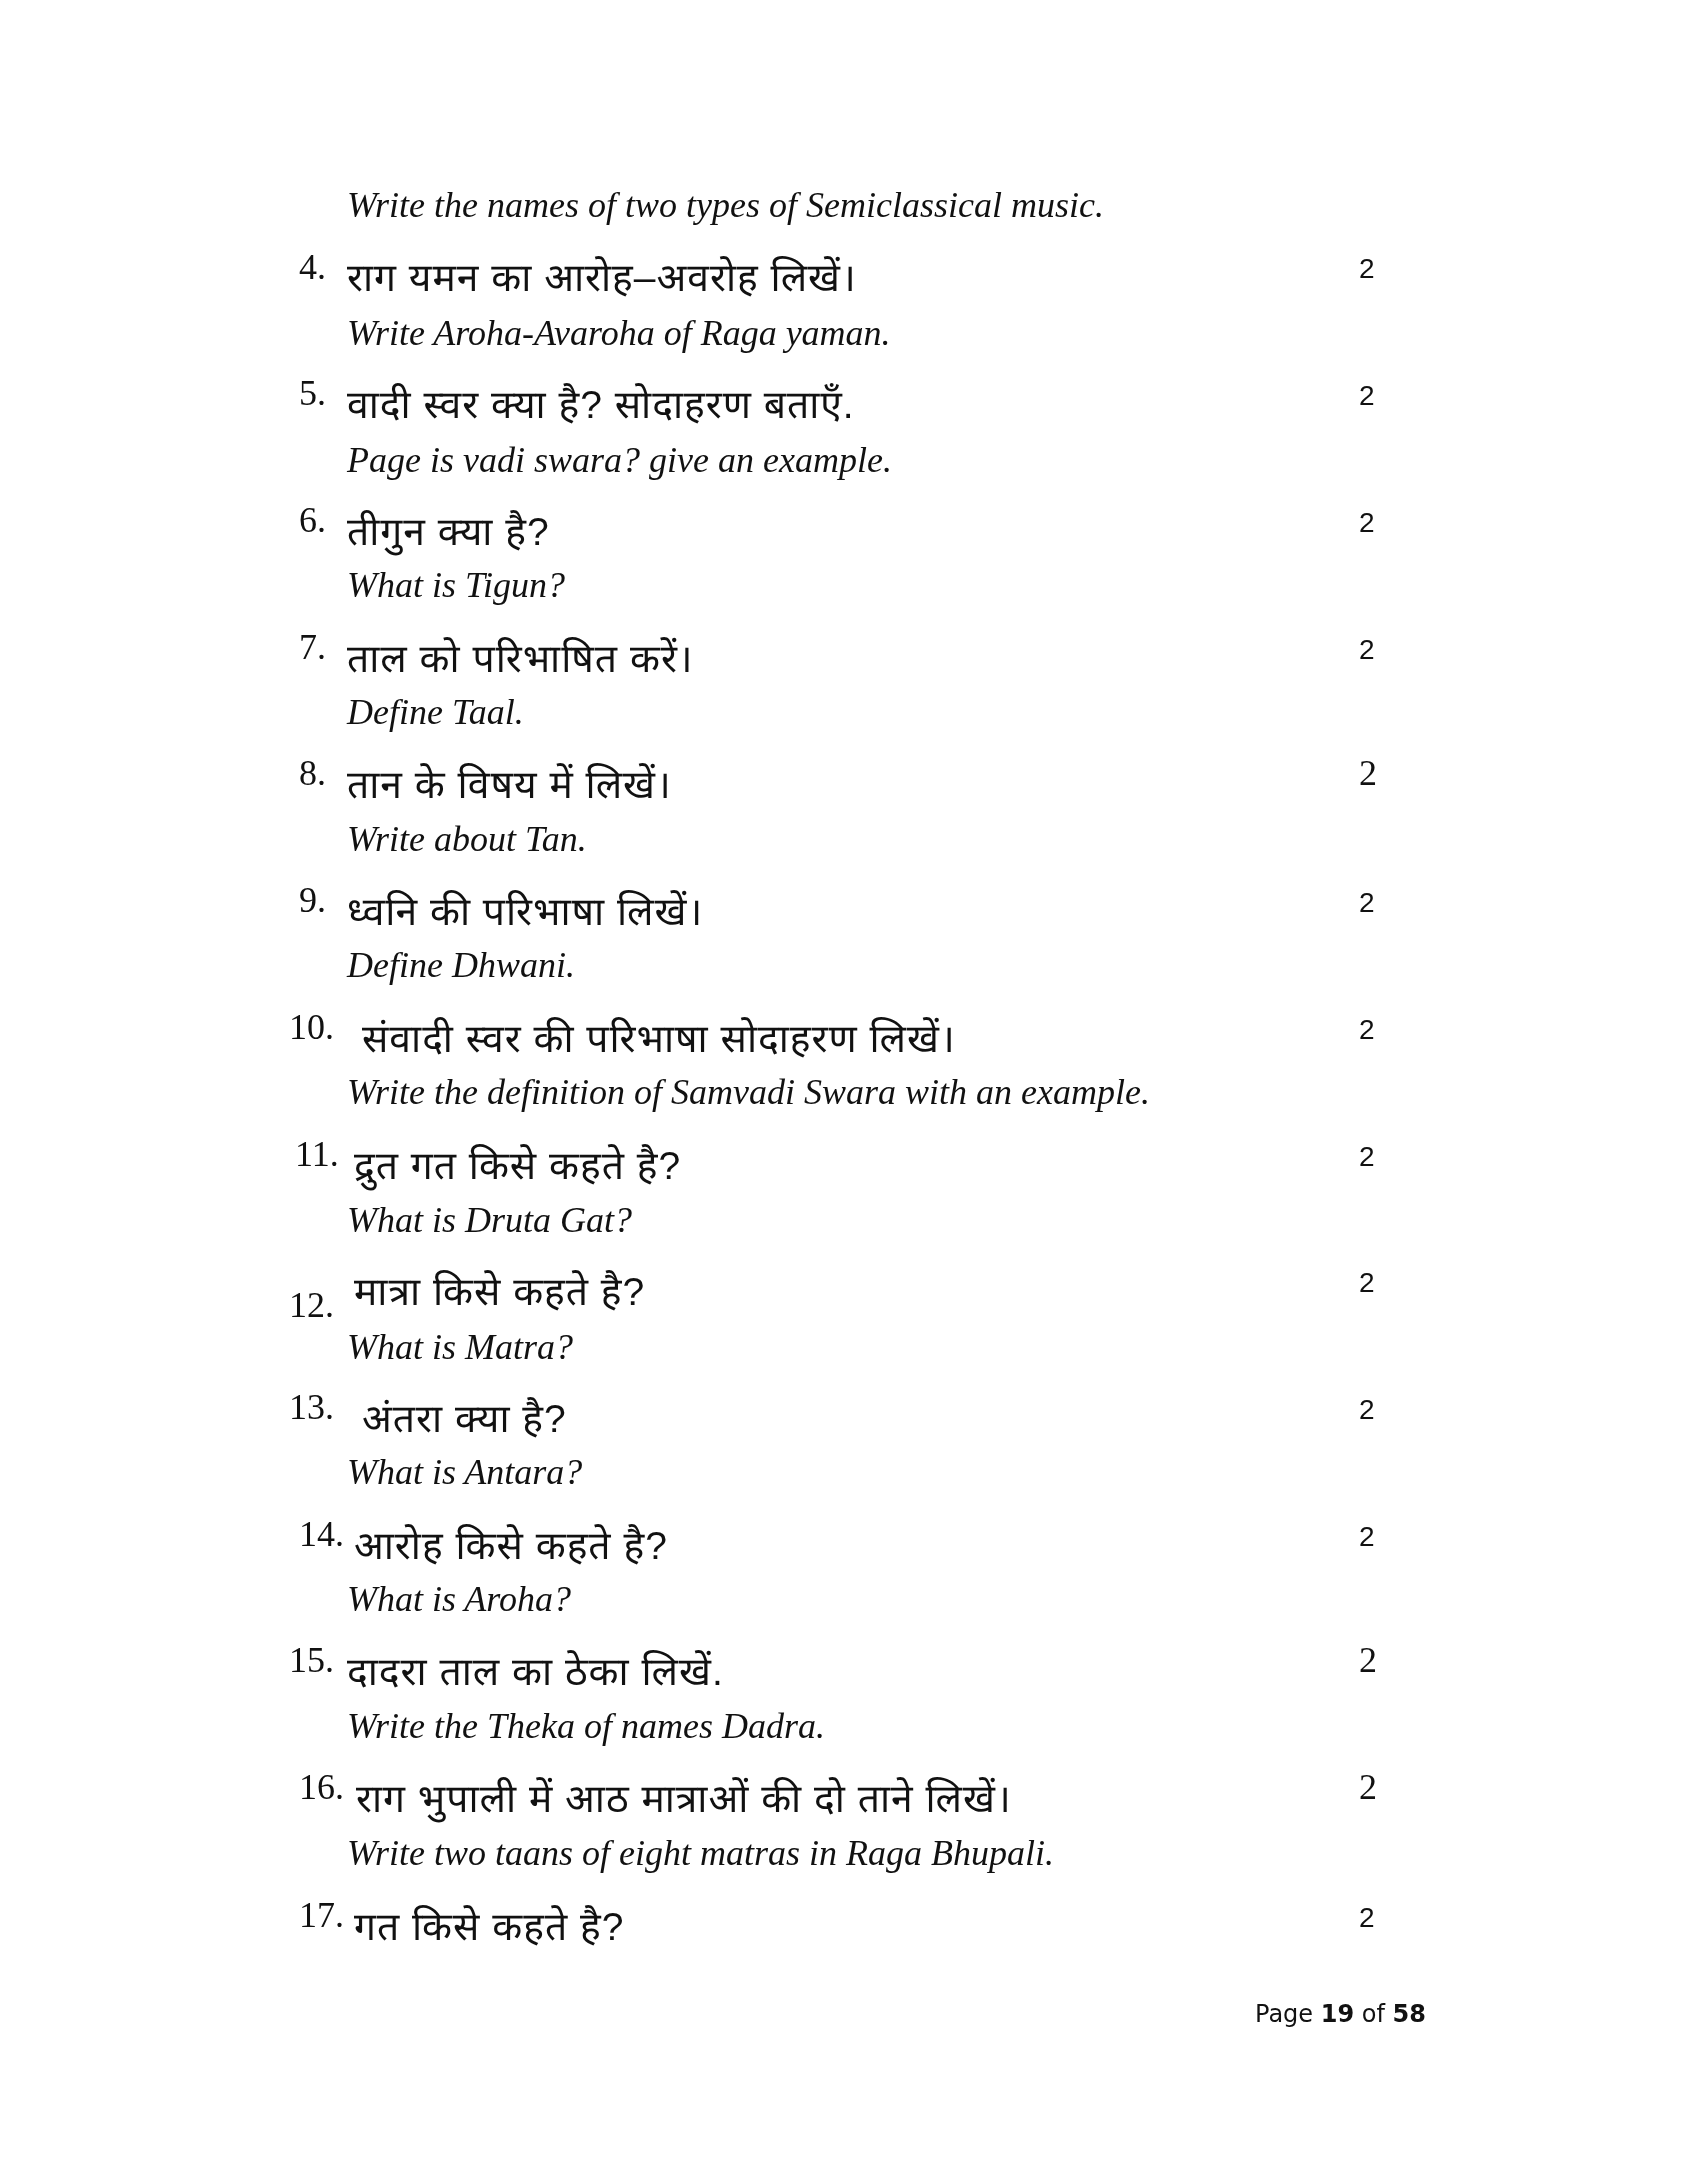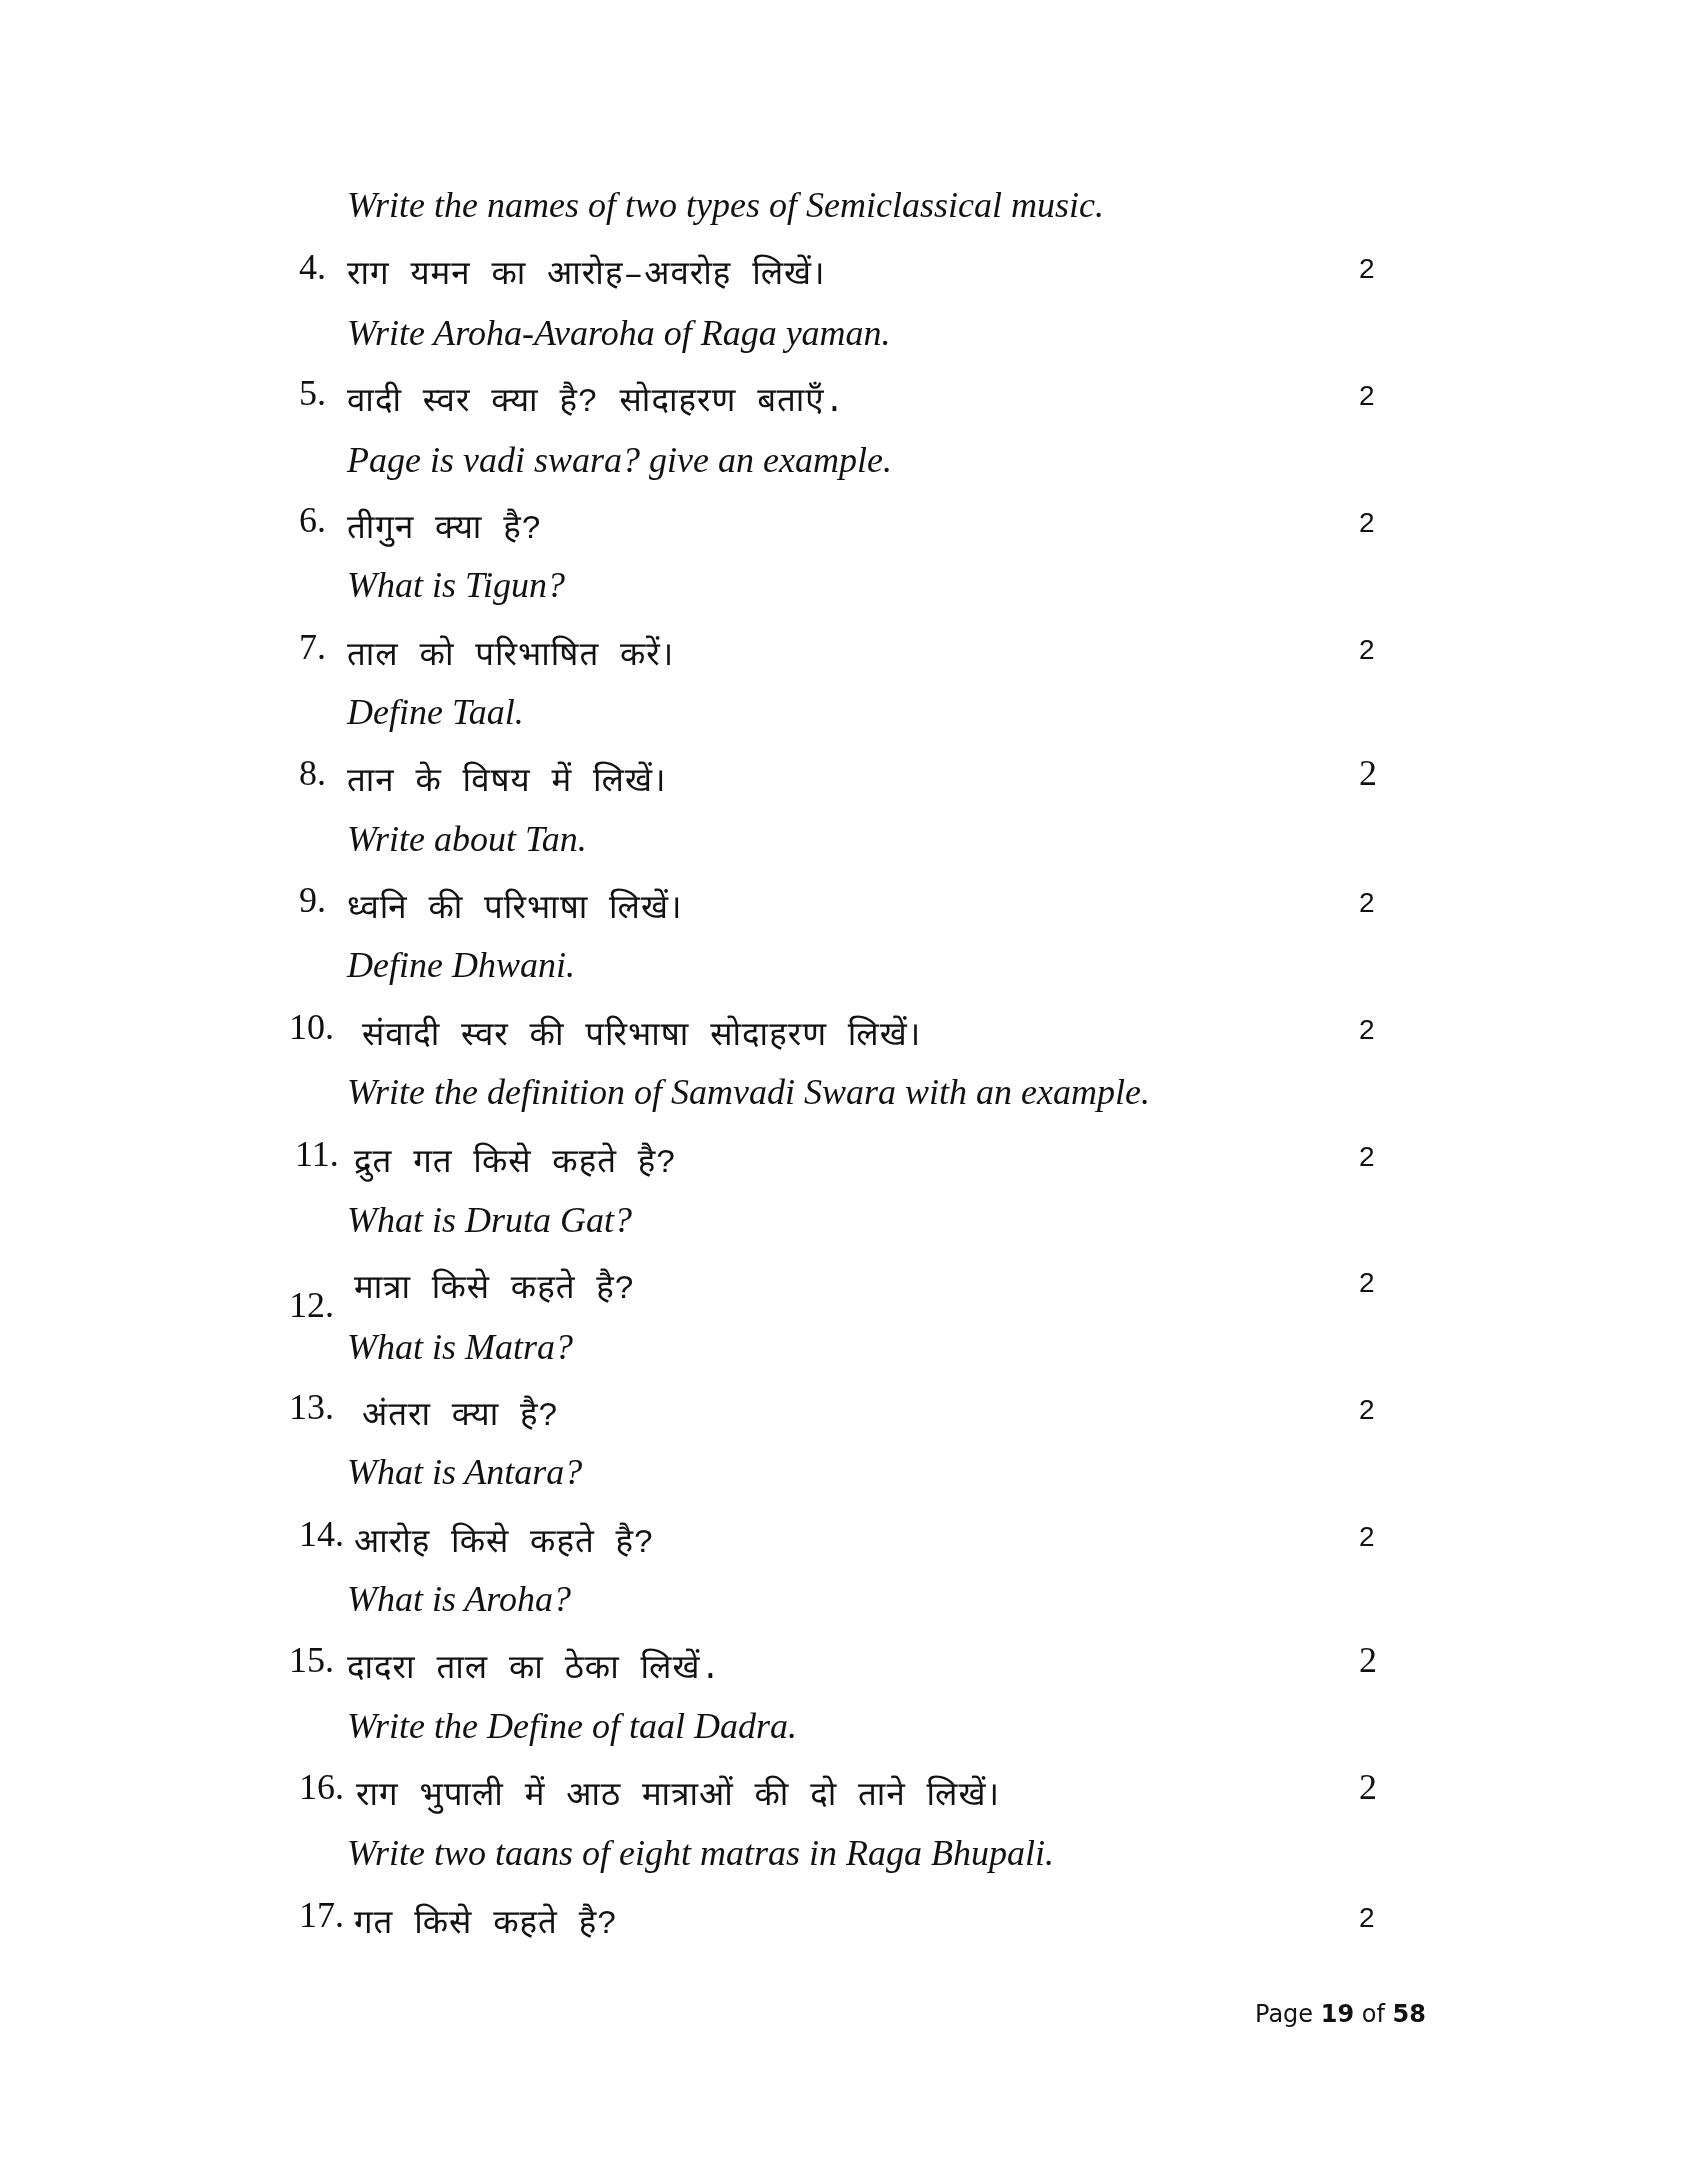--- a/index.html
+++ b/index.html
@@ -1,21 +1,21 @@
 <!DOCTYPE html>
 <html><head>
 <meta charset="utf-8">
 <style>
   html, body { margin: 0; padding: 0; background: #ffffff; }
   body { width: 1683px; height: 2178px; position: relative; overflow: hidden; color: #111; }
   .page { position: absolute; left: 0; top: 0; width: 1683px; height: 2178px; }
   .line { position: absolute; white-space: nowrap; font-style: italic; }
   .en { font-family: "Liberation Serif", serif; font-size: 36px; left: 347px; }
   .num { font-family: "Liberation Serif", serif; font-size: 36px; position: absolute; }
-  .hitext { position: absolute; font-family: Liberation Mono, monospace; font-size: 33px; letter-spacing: 1px; }
+  .hitext { position: absolute; font-family: Liberation Sans, sans-serif; font-size: 39px; letter-spacing: 1px; }
   .mark { position: absolute; left: 1359px; font-family: "Liberation Sans", sans-serif; font-size: 28px; }
   .mark.serif { font-family: "Liberation Serif", serif; font-size: 36px; }
   .footer { position: absolute; left: 1255px; top: 2000px; font-family: "DejaVu Sans", sans-serif; font-size: 24px; }
   .footer b { font-weight: bold; }
 </style>
 </head>
 <body>
 
 <div class="page">
 
@@ -72,21 +72,21 @@
   <div class="line en" style="top:1451px;">What is Antara?</div>
 
   <span class="num" style="left:299px; top:1513px;">14.</span>
   <span class="hitext" style="left:354px; top:1517px;">आरोह किसे कहते है?</span>
   <span class="mark" style="top:1521px;">2</span>
   <div class="line en" style="top:1578px;">What is Aroha?</div>
 
   <span class="num" style="left:289px; top:1639px;">15.</span>
   <span class="hitext" style="left:347px; top:1643px;">दादरा ताल का ठेका लिखें.</span>
   <span class="mark serif" style="top:1639px;">2</span>
-  <div class="line en" style="top:1705px;">Write the Define of taal Dadra.</div>
+  <div class="line en" style="top:1705px;">Write the Theka of names Dadra.</div>
 
   <span class="num" style="left:299px; top:1766px;">16.</span>
   <span class="hitext" style="left:356px; top:1770px;">राग भुपाली में आठ मात्राओं की दो ताने लिखें।</span>
   <span class="mark serif" style="top:1766px;">2</span>
   <div class="line en" style="top:1832px;">Write two taans of eight matras in Raga Bhupali.</div>
 
   <span class="num" style="left:299px; top:1894px;">17.</span>
   <span class="hitext" style="left:354px; top:1898px;">गत किसे कहते है?</span>
   <span class="mark" style="top:1902px;">2</span>
 

